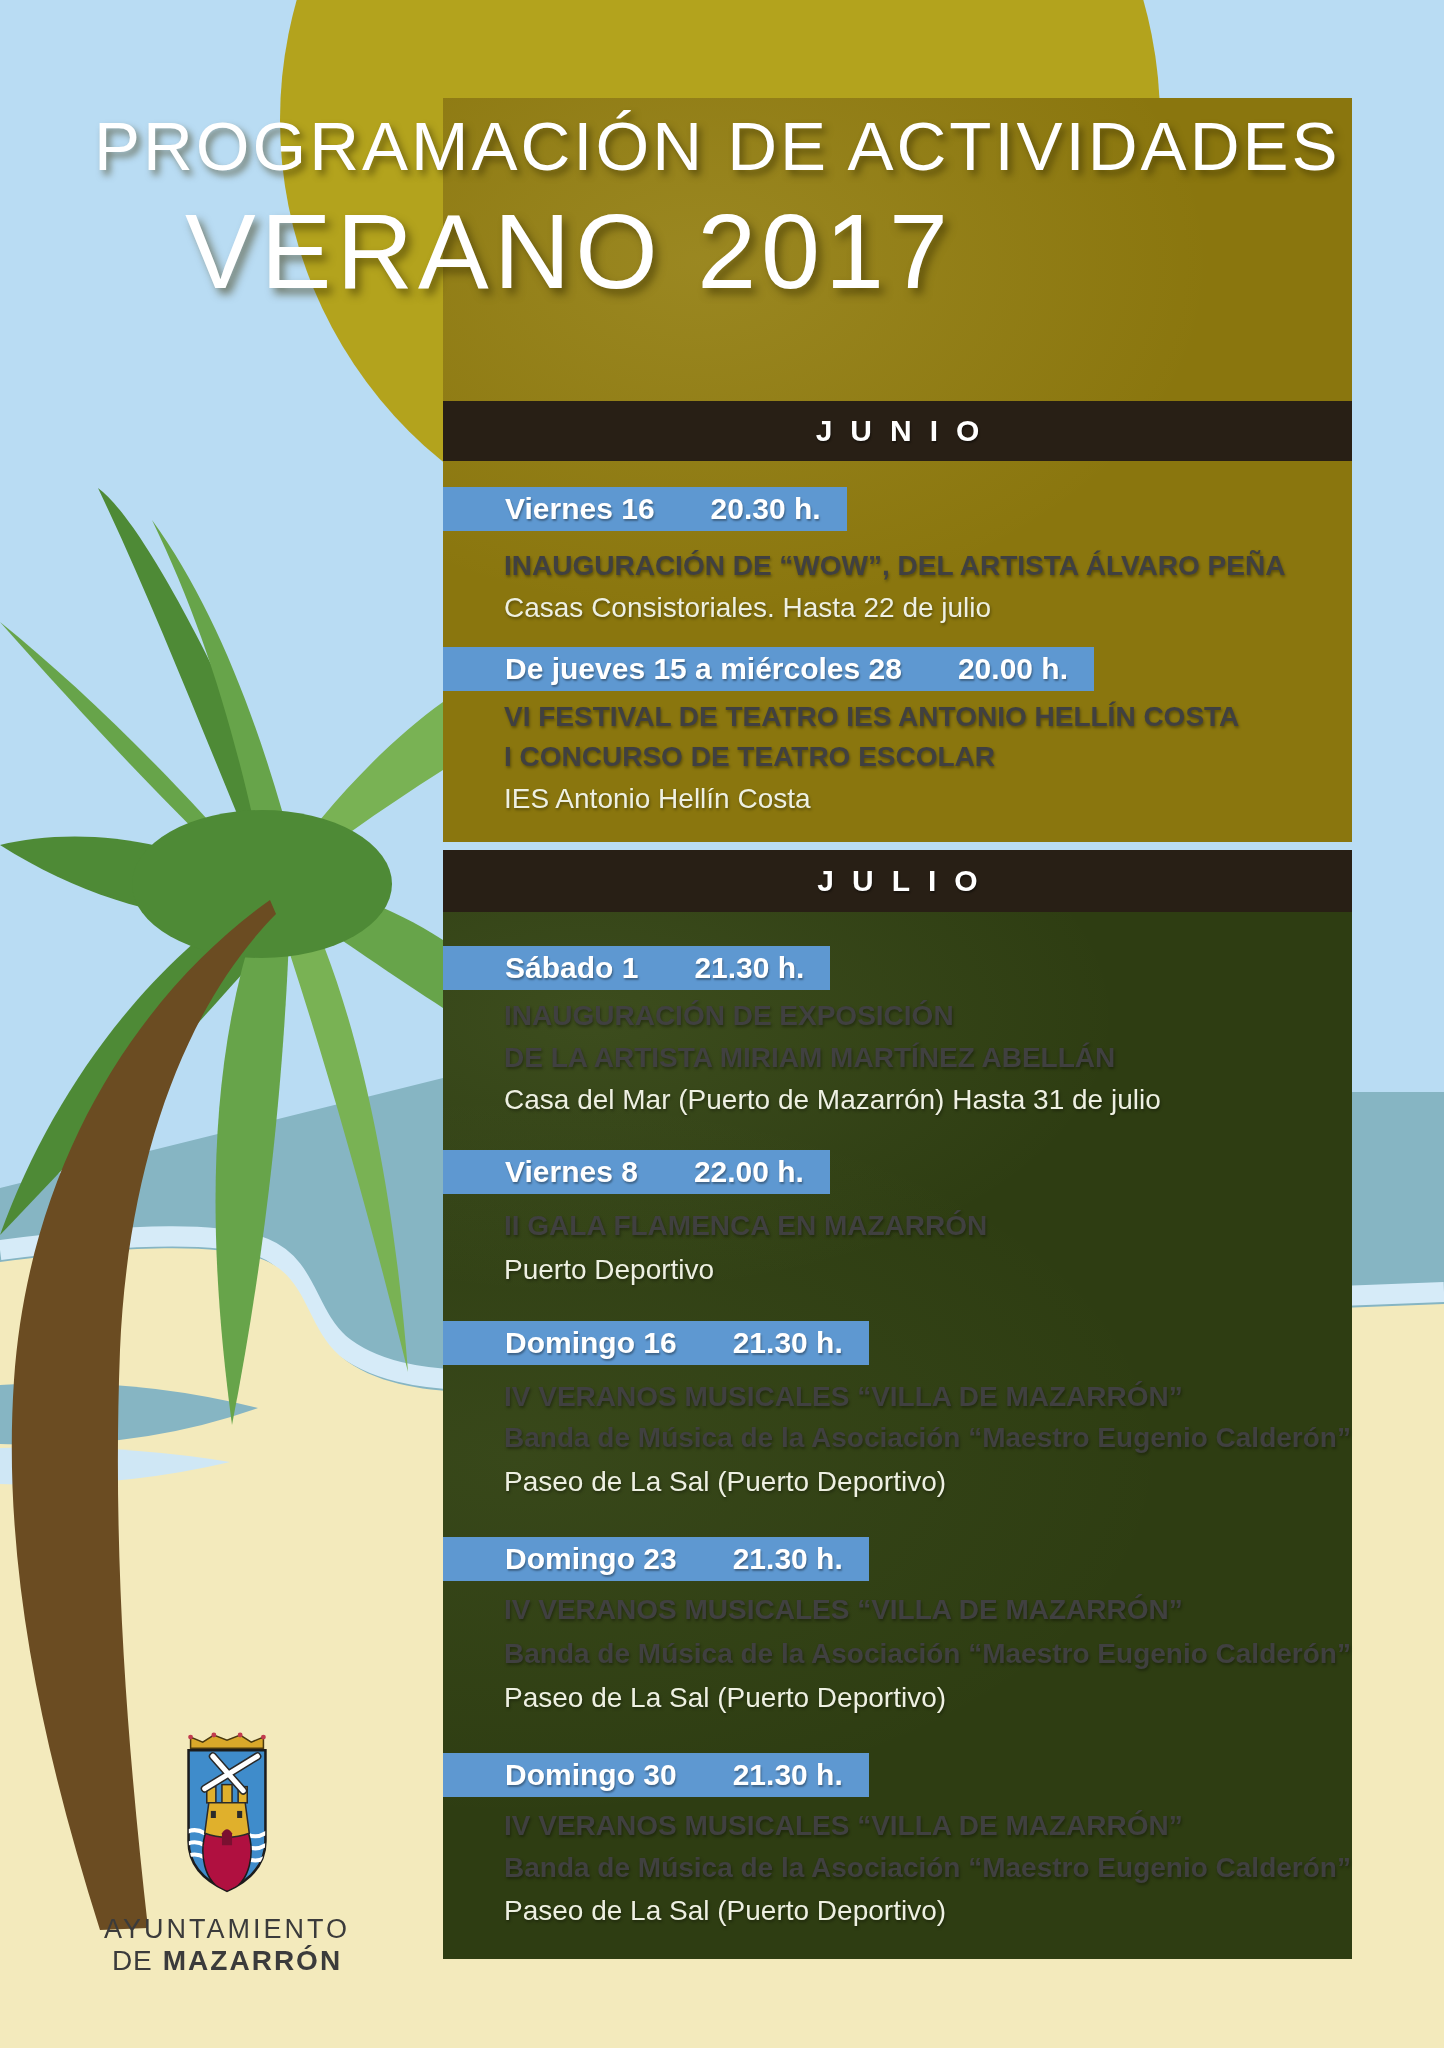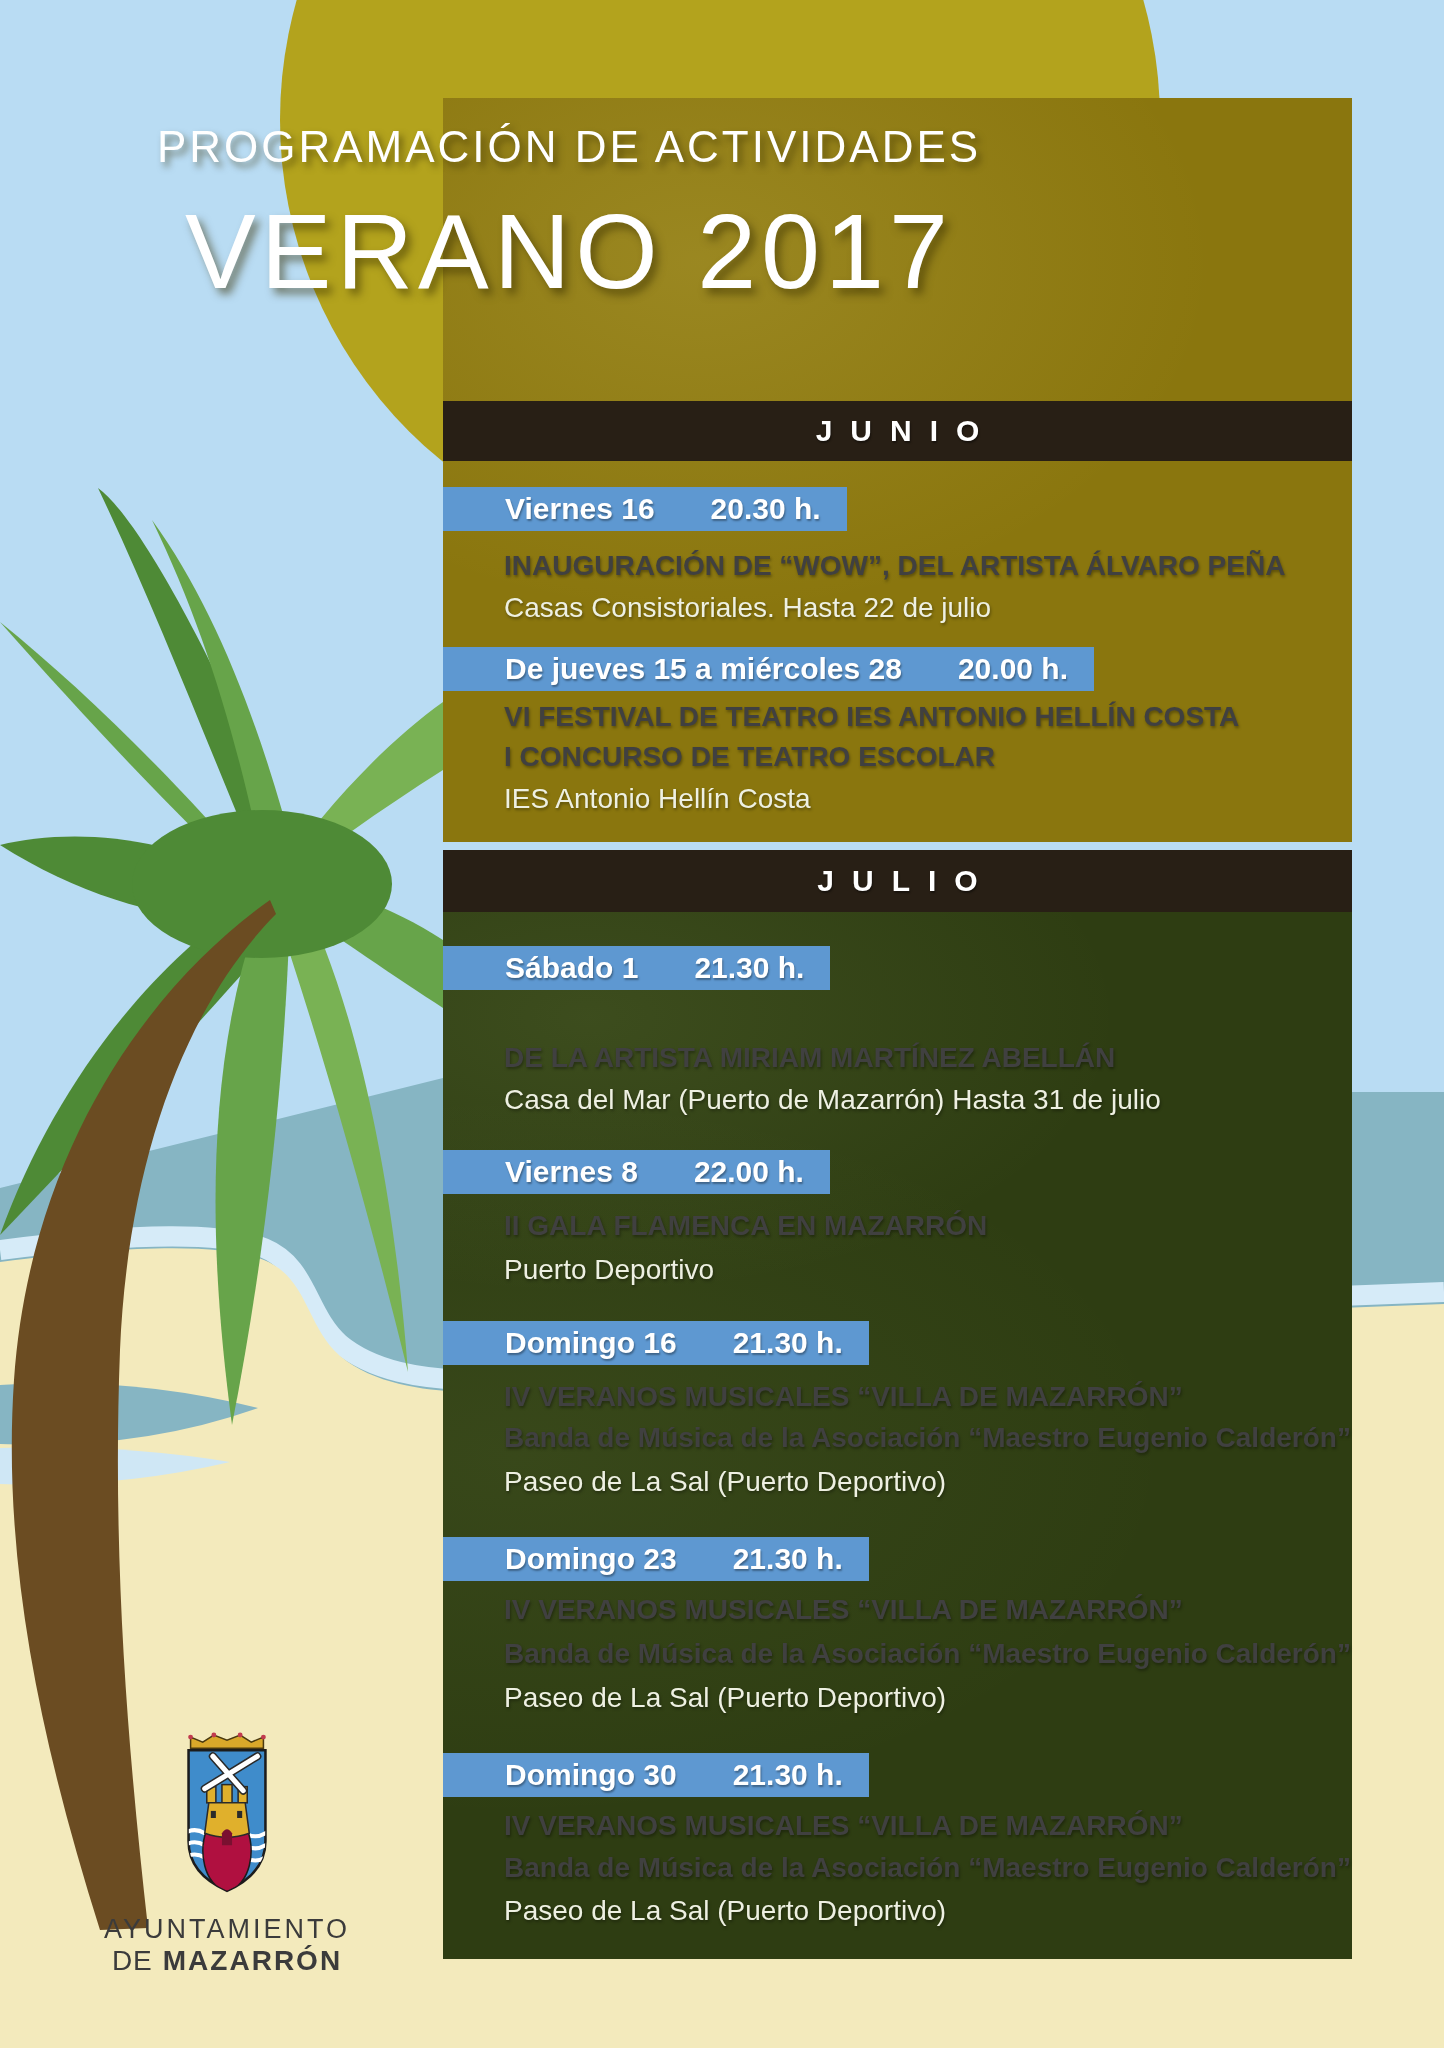--- a/index.html
+++ b/index.html
@@ -29,21 +29,21 @@
   }
   #bar-junio{top:401px;height:60px;}
   #bar-julio{top:850px;height:62px;align-items:center;}
   .month-label{
     color:#fff;font-size:30px;font-weight:bold;letter-spacing:18px;
     text-indent:18px;text-shadow:1px 2px 2px rgba(0,0,0,.4);
   }
   
   #title-block{position:absolute;left:94px;top:112px;width:950px;text-align:center;color:#fff;}
   #title-line1{
-    font-size:44px;font-weight:400;letter-spacing:3px;line-height:70px;
+    font-size:69px;font-weight:400;letter-spacing:3px;line-height:70px;
     text-shadow:4px 5px 7px rgba(55,45,0,.55);white-space:nowrap;text-align:center;
   }
   #title-line2{
     font-size:106px;font-weight:400;letter-spacing:5px;line-height:118px;margin-top:10px;
     text-shadow:5px 6px 8px rgba(55,45,0,.55);white-space:nowrap;
   }
   
   .badge-row{position:absolute;left:443px;display:flex;align-items:flex-end;}
   .badge{
     background:#5e98d1;color:#fff;font-weight:bold;font-size:30px;
@@ -128,20 +128,21 @@
     <div class="badge time">20.00 h.</div>
   </div>
   <div class="ev-line bold" style="top:697px">VI FESTIVAL DE TEATRO IES ANTONIO HELLÍN COSTA</div>
   <div class="ev-line bold" style="top:737px">I CONCURSO DE TEATRO ESCOLAR</div>
   <div class="ev-line reg" style="top:779px">IES Antonio Hellín Costa</div>
 
   <div class="badge-row" style="top:946px">
     <div class="badge date">Sábado 1</div>
     <div class="badge time">21.30 h.</div>
   </div>
+  <div class="ev-line bold" style="top:996px">INAUGURACIÓN DE EXPOSICIÓN</div>
   <div class="ev-line bold" style="top:1038px">DE LA ARTISTA MIRIAM MARTÍNEZ ABELLÁN</div>
   <div class="ev-line reg" style="top:1080px">Casa del Mar (Puerto de Mazarrón) Hasta 31 de julio</div>
 
   <div class="badge-row" style="top:1150px">
     <div class="badge date">Viernes 8</div>
     <div class="badge time">22.00 h.</div>
   </div>
   <div class="ev-line bold" style="top:1206px">II GALA FLAMENCA EN MAZARRÓN</div>
   <div class="ev-line reg" style="top:1250px">Puerto Deportivo</div>
 

